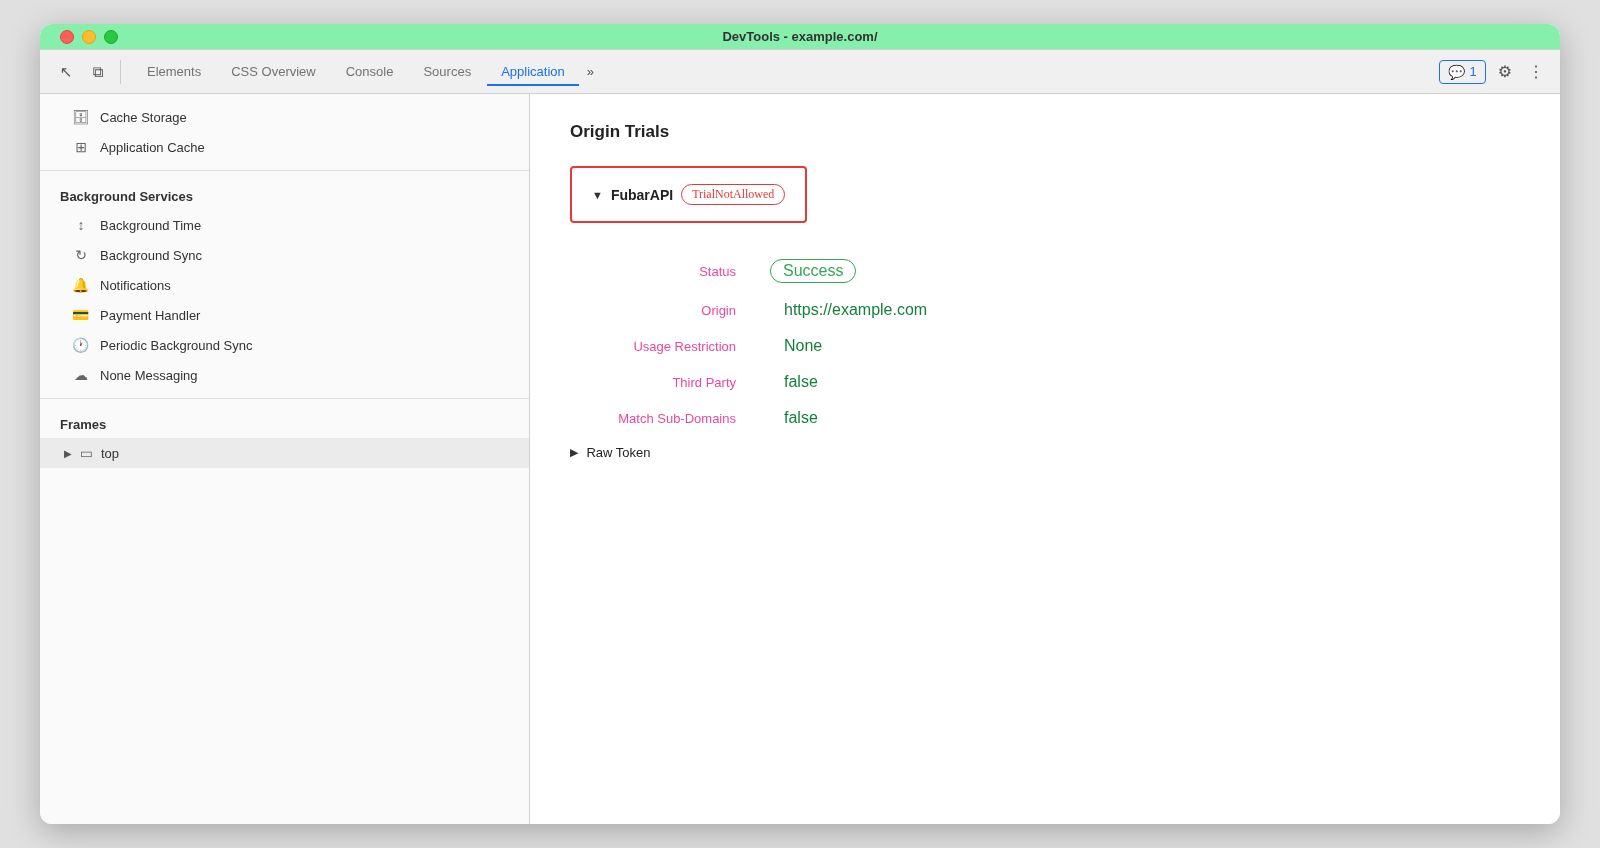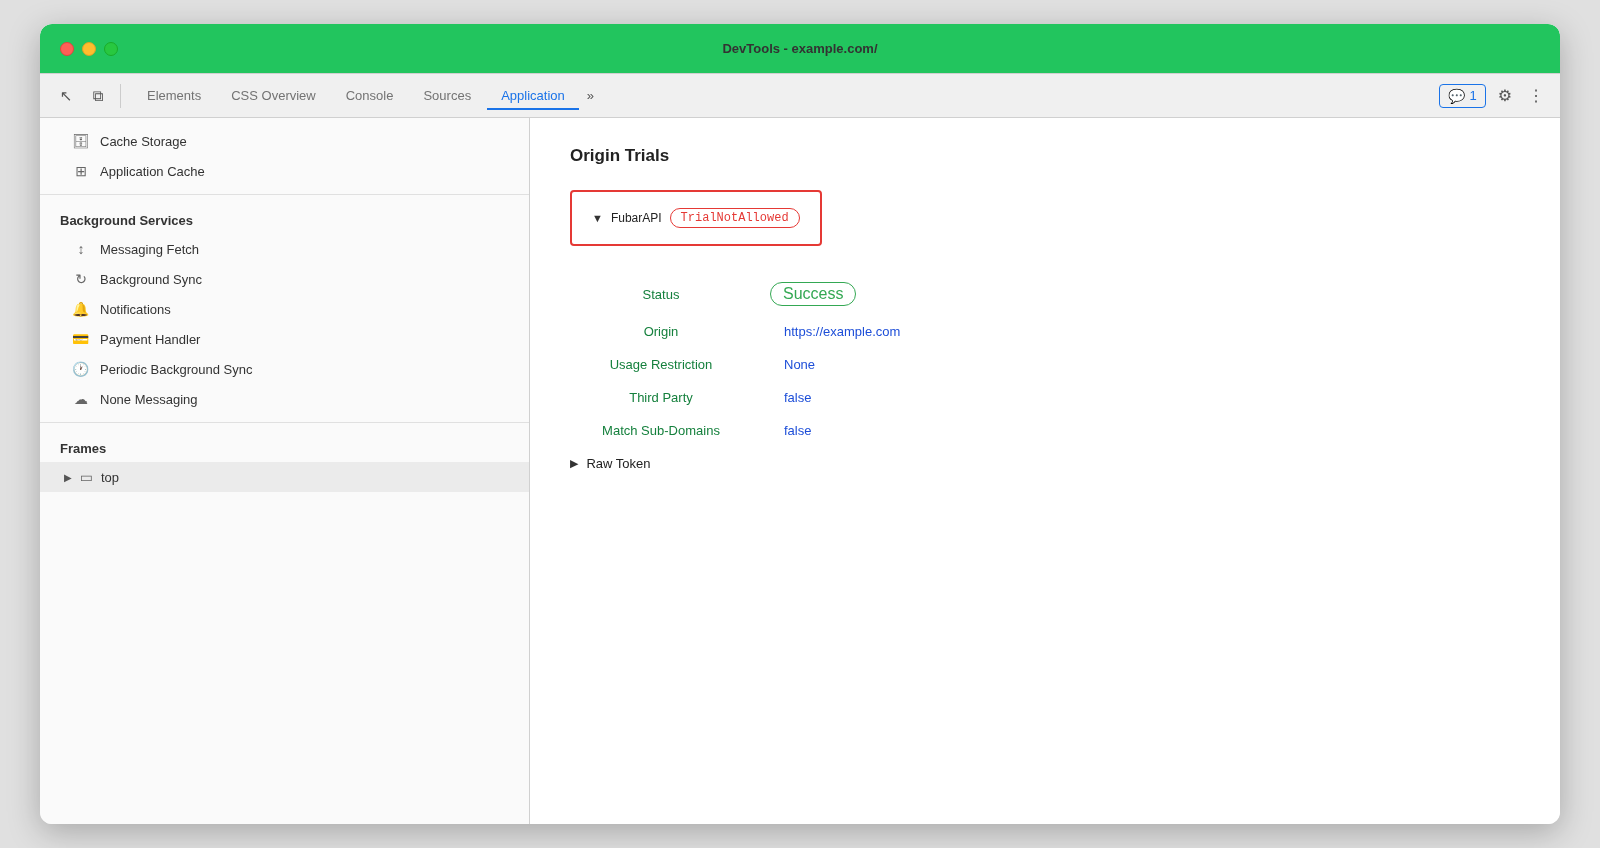--- a/index.html
+++ b/index.html
@@ -16,23 +16,23 @@
       height: 800px;
       background: #f5f5f5;
       border-radius: 12px;
       box-shadow: 0 8px 32px rgba(0,0,0,0.25);
       display: flex;
       flex-direction: column;
       overflow: hidden;
     }
     
     .titlebar {
-      background: #22c55e;
+      background: #86efac;
       border-bottom: 1px solid #d0d0d0;
-      height: 50px;
+      height: 26px;
       display: flex;
       align-items: center;
       padding: 0 20px;
       border-radius: 12px 12px 0 0;
       position: relative;
     }
     .traffic-lights {
       display: flex;
       gap: 8px;
       align-items: center;
@@ -212,53 +212,53 @@
       align-items: center;
       gap: 8px;
       font-size: 14px;
       color: #222;
     }
     .trial-chevron {
       font-size: 11px;
       color: #333;
     }
     .trial-name {
-      font-size: 12px;
-      font-weight: 400;
+      font-size: 14px;
+      font-weight: 700;
       color: #222;
     }
     .trial-badge {
       border: 1.5px solid #e53935;
       border-radius: 12px;
       padding: 2px 10px;
       font-size: 12px;
       color: #e53935;
-      font-family: Liberation Mono, monospace;
+      font-family: Liberation Serif, serif;
     }
     
     .details-table {
       margin-top: 8px;
       margin-left: 0;
     }
     .details-row {
       display: flex;
       align-items: baseline;
       margin-bottom: 18px;
       gap: 0;
     }
     .details-label {
       min-width: 200px;
-      text-align: center;
-      font-size: 13px;
+      text-align: right;
+      font-size: 13px;
+      color: #ec4899;
+      padding-right: 34px;
+    }
+    .details-value {
+      font-size: 16px;
       color: #15803d;
-      padding-right: 18px;
-    }
-    .details-value {
-      font-size: 13px;
-      color: #1d4ed8;
       padding-left: 14px;
     }
     .status-badge-success {
       border: 1.5px solid #34a853;
       border-radius: 12px;
       padding: 2px 12px;
       font-size: 16px;
       color: #34a853;
     }
     
@@ -358,21 +358,21 @@
         <span class="sidebar-item-icon">⊞</span>
         <span>Application Cache</span>
       </div>
 
       <div class="sidebar-divider"></div>
 
       <div class="sidebar-section-header">Background Services</div>
 
       <div class="sidebar-item">
         <span class="sidebar-item-icon">↕</span>
-        <span>Messaging Fetch</span>
+        <span>Background Time</span>
       </div>
       <div class="sidebar-item">
         <span class="sidebar-item-icon">↻</span>
         <span>Background Sync</span>
       </div>
       <div class="sidebar-item">
         <span class="sidebar-item-icon">🔔</span>
         <span>Notifications</span>
       </div>
       <div class="sidebar-item">

